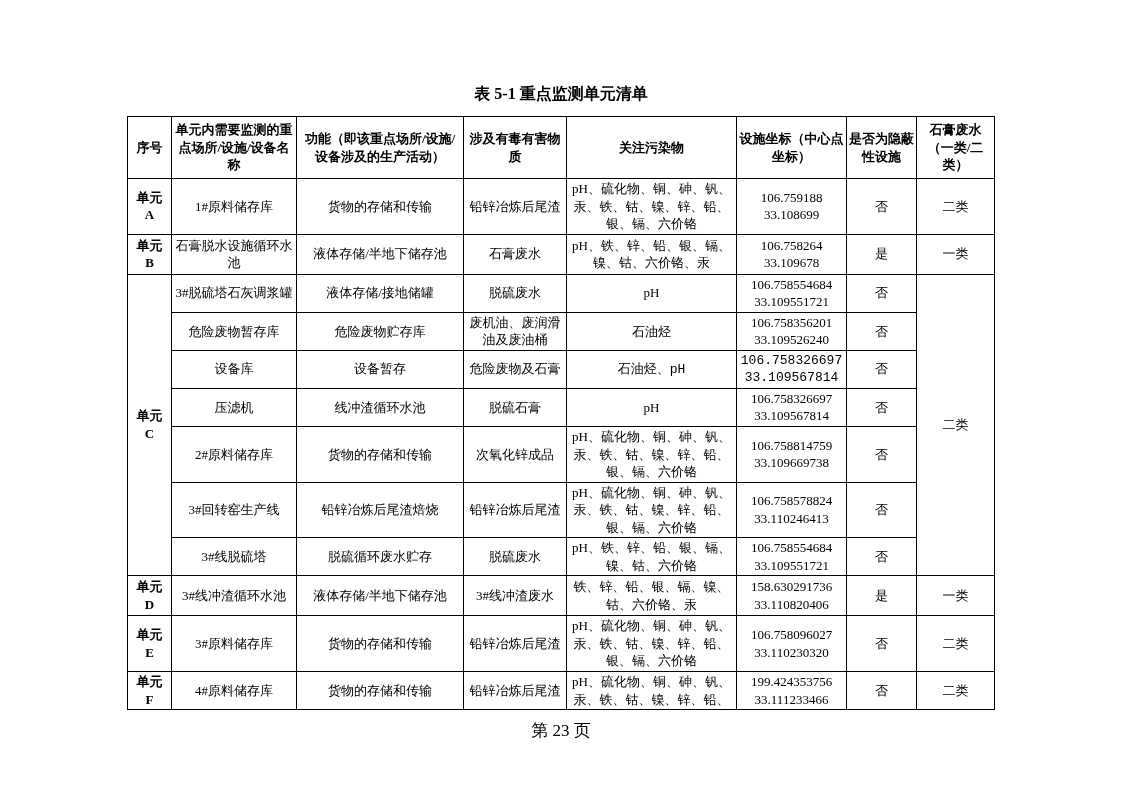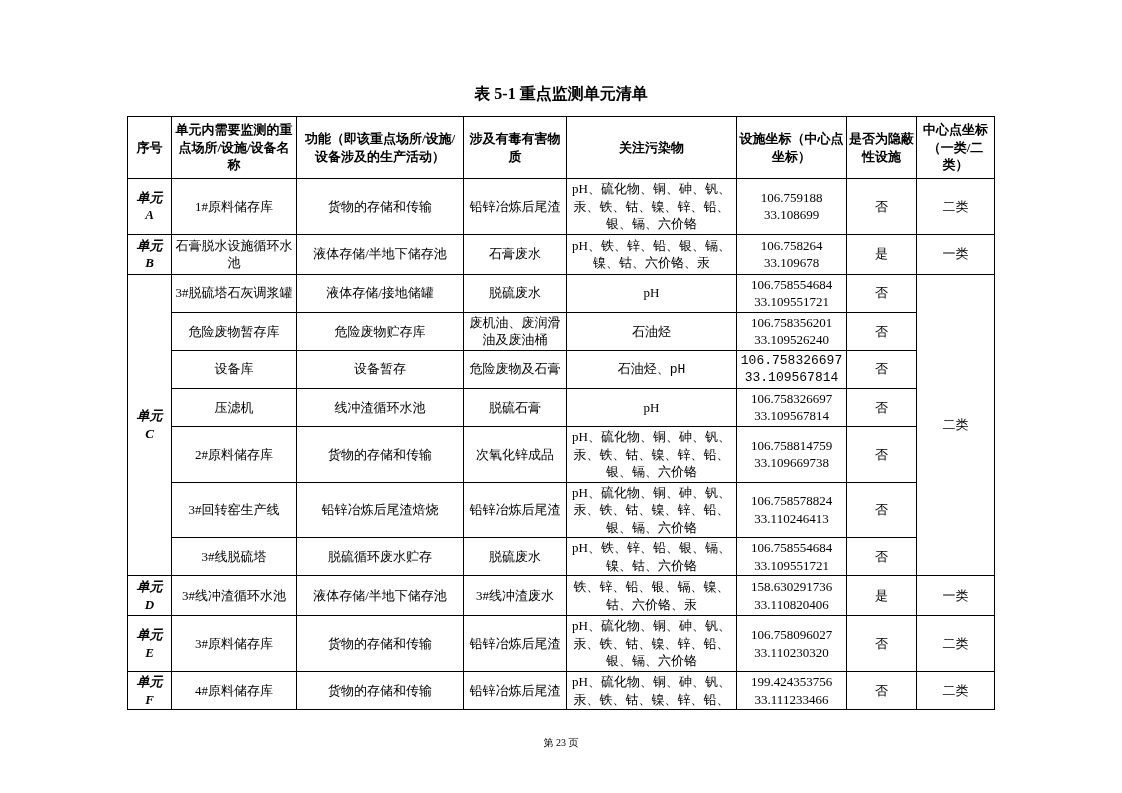--- a/index.html
+++ b/index.html
@@ -26,25 +26,25 @@
   table.units th, table.units td {
     border: 1px solid #000;
     text-align: center;
     vertical-align: middle;
     font-size: 13px;
     line-height: 1.35;
     padding: 1px 3px;
     word-break: break-all;
   }
   table.units th { font-weight: bold; padding: 1px 2px; }
-  td.unit-label { font-weight: bold; font-style: italic; }
+  td.unit-label { font-weight: bold; }
   .page-footer {
     text-align: center;
-    font-size: 10px;
-    margin-top: 26px;
+    font-size: 17px;
+    margin-top: 9px;
   }
   
   col.c1 { width: 44px; }
   col.c2 { width: 125px; }
   col.c3 { width: 167px; }
   col.c4 { width: 103px; }
   col.c5 { width: 170px; }
   col.c6 { width: 110px; }
   col.c7 { width: 70px; }
   col.c8 { width: 78px; }
@@ -70,21 +70,21 @@
 
     <tbody>
         <tr style="height:62px;">
       <th>序号</th>
       <th>单元内需要监测的重点场所/设施/设备名称</th>
       <th>功能（即该重点场所/设施/设备涉及的生产活动）</th>
       <th>涉及有毒有害物质</th>
       <th>关注污染物</th>
       <th>设施坐标（中心点坐标）</th>
       <th>是否为隐蔽性设施</th>
-      <th>中心点坐标（一类/二类）</th>
+      <th>石膏废水（一类/二类）</th>
     </tr>
 
     <tr style="height:48px;">
       <td class="unit-label">
         <div>单元</div>
         <div>A</div>
       </td>
       <td>1#原料储存库</td>
       <td>货物的存储和传输</td>
       <td>铅锌冶炼后尾渣</td>

